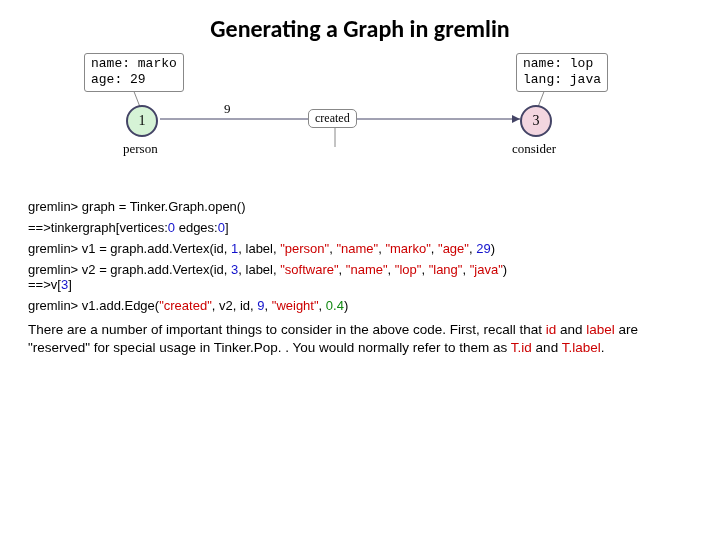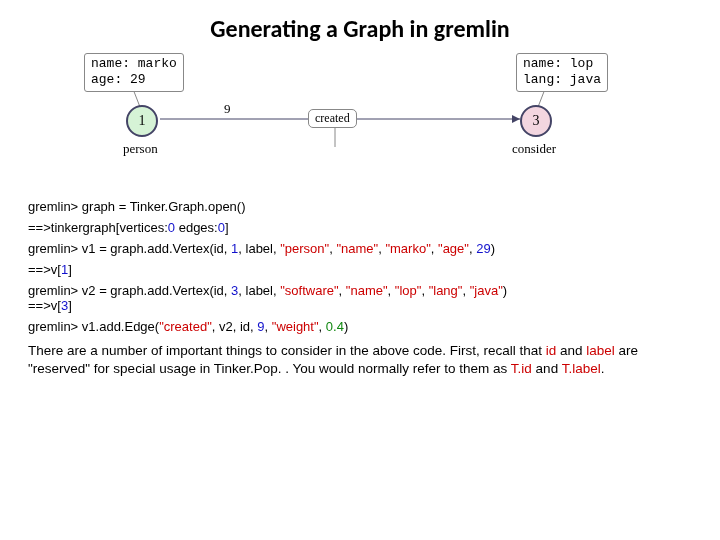--- a/index.html
+++ b/index.html
@@ -112,21 +112,20 @@
   <div class="edgelabel">created</div>
 </div>
 
 <div class="code">
   <p class="mono">gremlin&gt; graph = Tinker.Graph.open()</p>
 
   <p class="mono"><span>==&gt;tinkergraph[vertices:</span><span class="blu">0</span><span> edges:</span><span class="blu">0</span><span>]</span></p>
 
   <p class="mono"><span>gremlin&gt; v1 = graph.add.Vertex(id, </span><span class="blu">1</span><span>, label, </span><span class="red">"person"</span><span>, </span><span class="red">"name"</span><span>, </span><span class="red">"marko"</span><span>, </span><span class="red">"age"</span><span>, </span><span class="blu">29</span><span>)</span></p>
 
-  <p class="mono"><span>==&gt;v[</span><span class="blu">1</span><span>]</span></p>
 
   <p class="mono"><span>gremlin&gt; v2 = graph.add.Vertex(id, </span><span class="blu">3</span><span>, label, </span><span class="red">"software"</span><span>, </span><span class="red">"name"</span><span>, </span><span class="red">"lop"</span><span>, </span><span class="red">"lang"</span><span>, </span><span class="red">"java"</span><span>)</span><br><span>==&gt;v[</span><span class="blu">3</span><span>]</span></p>
 
   <p class="mono"><span>gremlin&gt; v1.add.Edge(</span><span class="red">"created"</span><span>, v2, id, </span><span class="blu">9</span><span>, </span><span class="red">"weight"</span><span>, </span><span class="grn">0.4</span><span>)</span></p>
 
 </div>
 
 <div class="prose">
   <span>There are a number of important things to consider in the above code. First, recall that </span><span class="kw">id</span><span> and </span><span class="kw">label</span><span> are "reserved" for special usage in Tinker.Pop. . You would normally refer to them as </span><span class="kw">T.id</span><span> and </span><span class="kw">T.label</span><span>.</span>
 </div>

